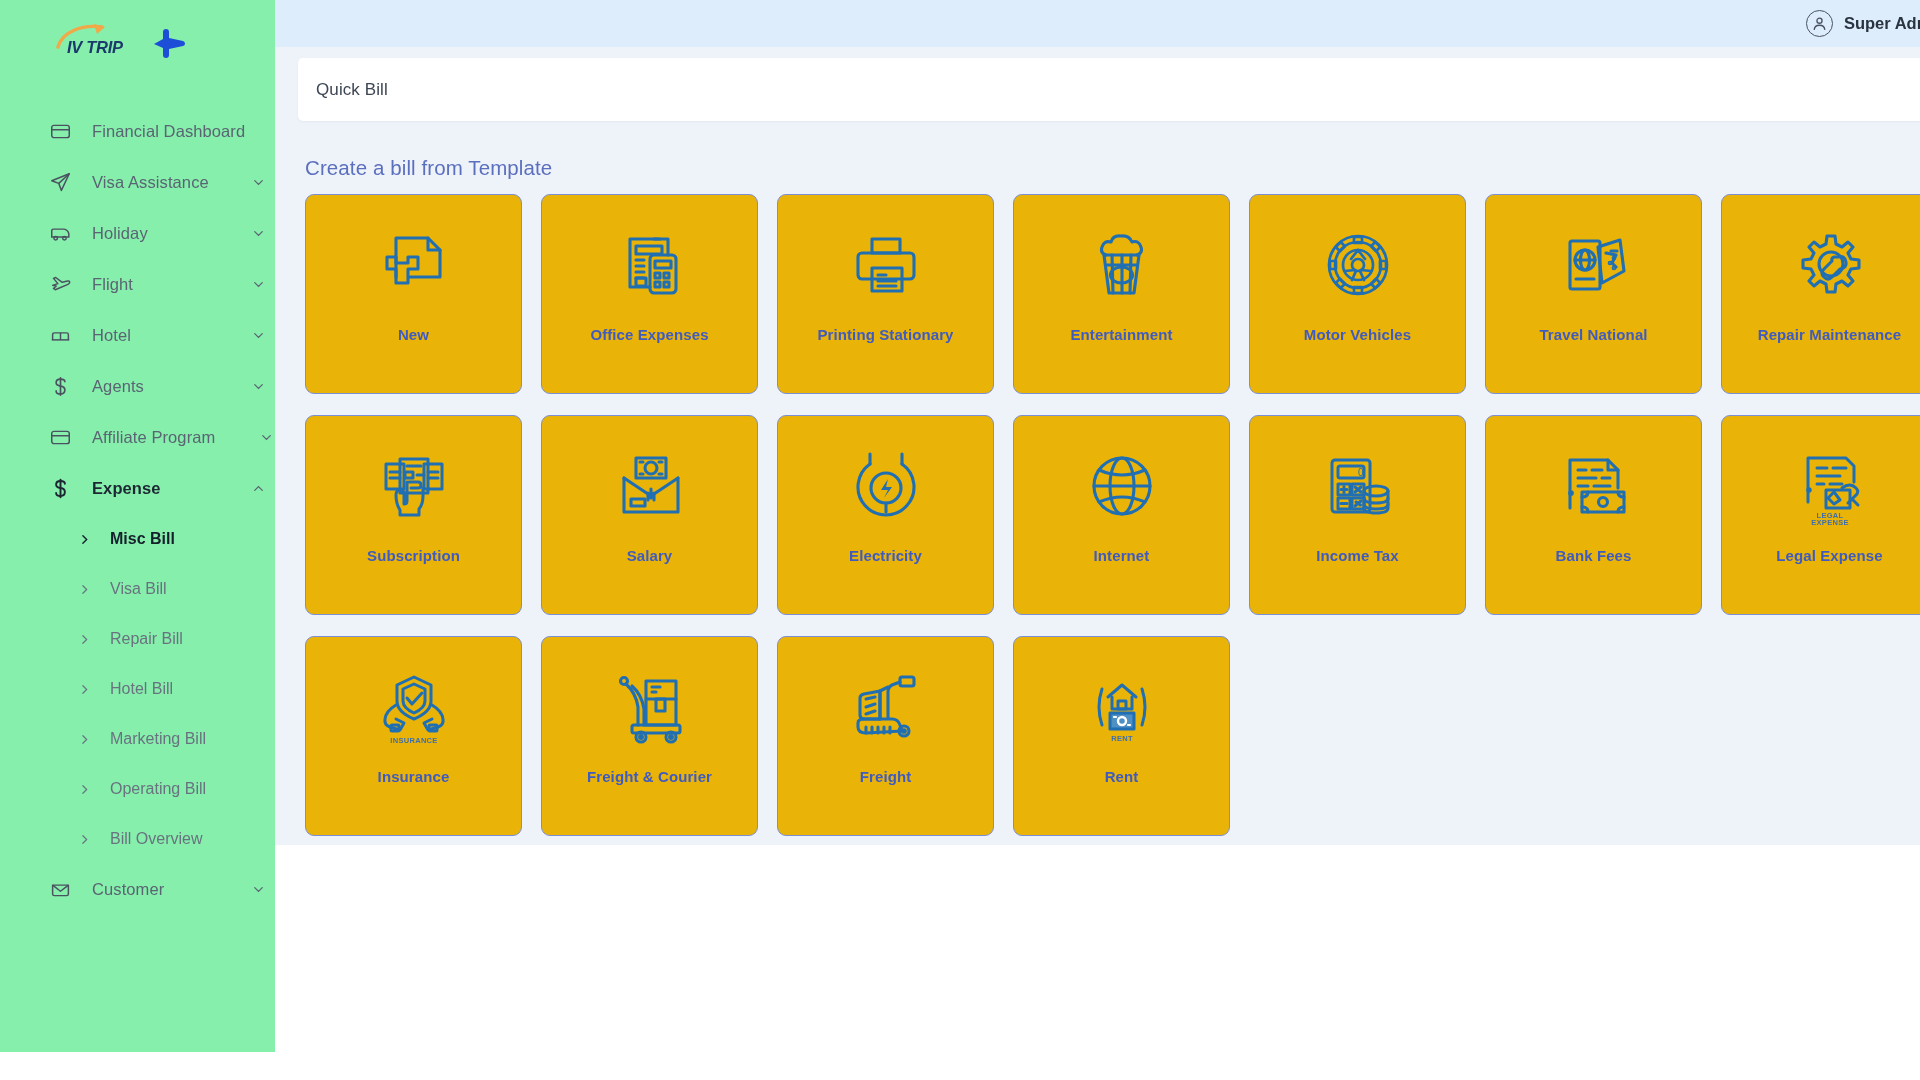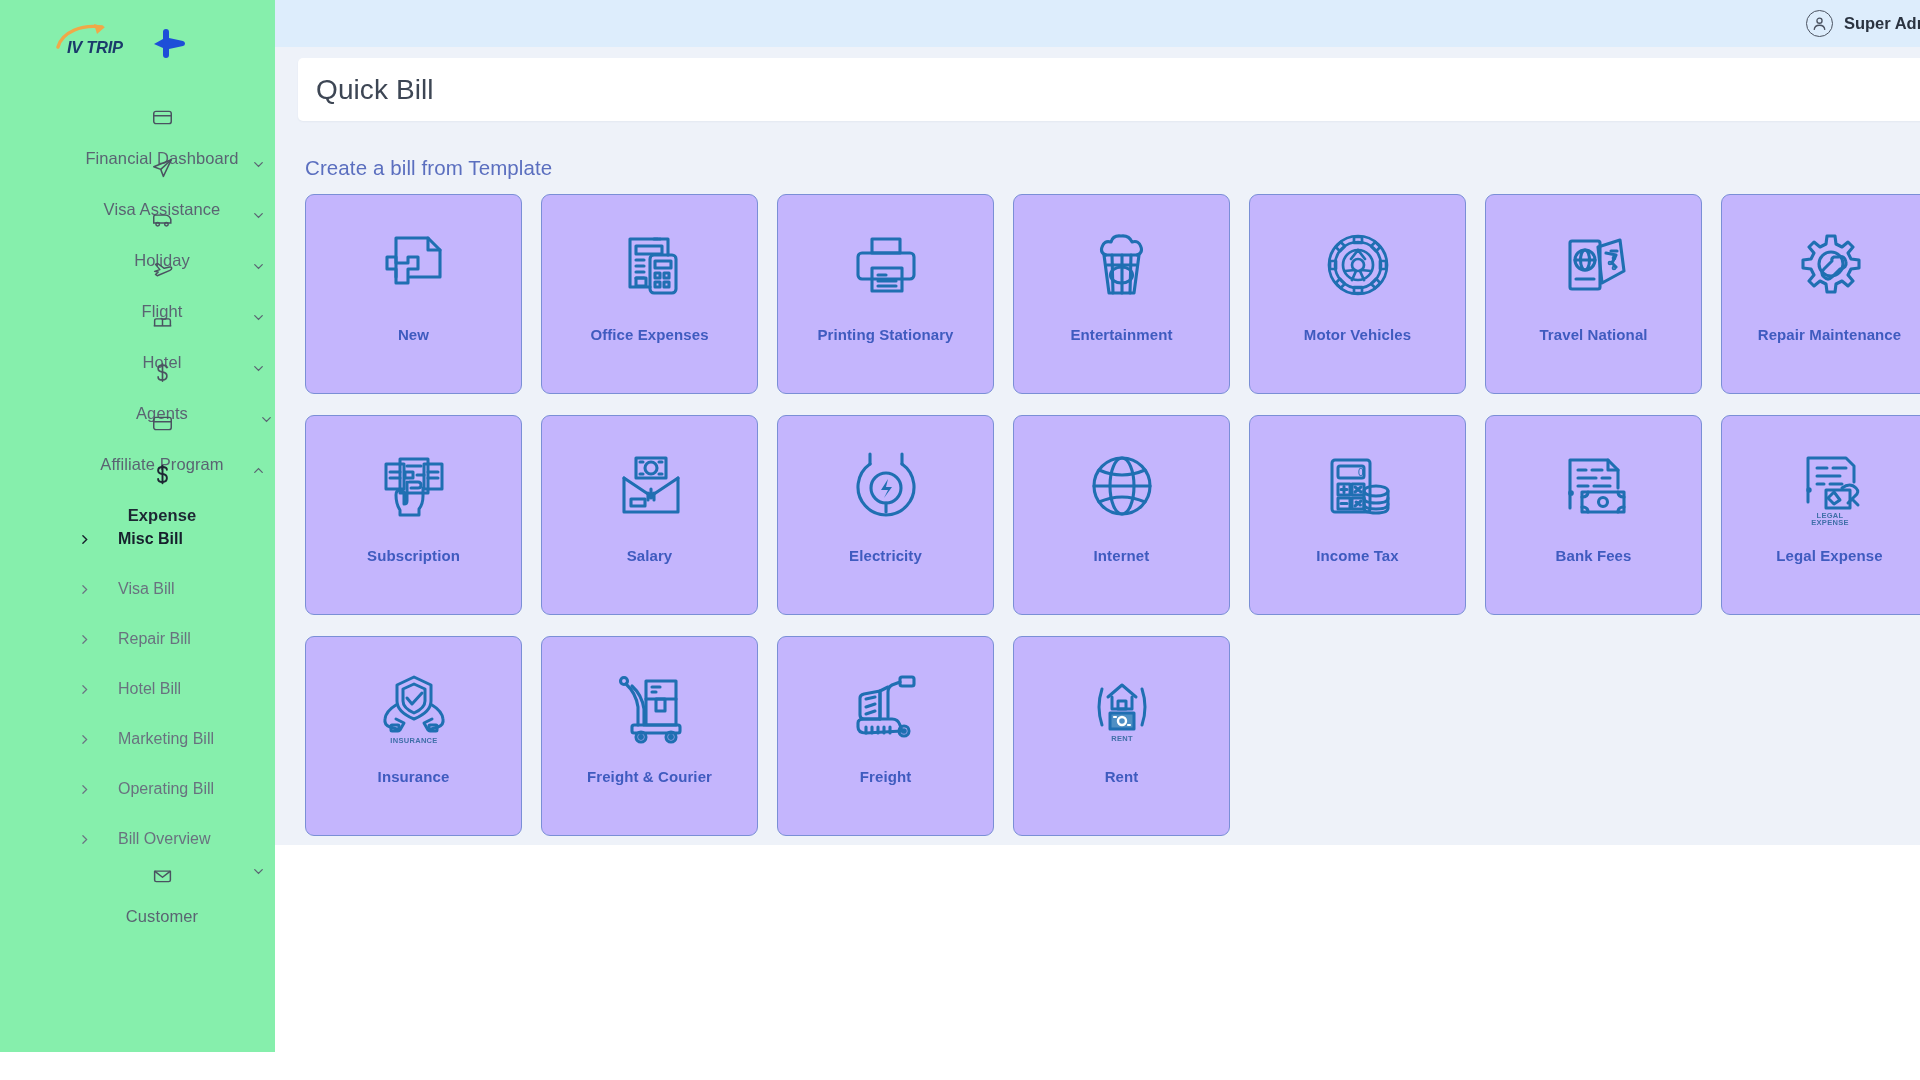--- a/index.html
+++ b/index.html
@@ -37,21 +37,20 @@
   .brand-plane { margin-left: -6px; }
 
   .nav { margin-top: 18px; }
   .nav-item {
     display: flex; align-items: center;
     height: 51px;
     padding-left: 49px;
     gap: 21px;
     cursor: pointer;
     position: relative;
-    flex-direction: column;
   }
   .nav-item .nav-ico {
     width: 22px; height: 22px; flex: 0 0 22px;
     display: flex; align-items: center; justify-content: center;
     color: #4a5260;
   }
   .nav-item .nav-label {
     font-size: 16.5px;
     color: #5a6472;
     white-space: nowrap;
@@ -64,21 +63,21 @@
     width: 34px; display: flex; justify-content: center;
     color: #5a6472;
   }
   .nav-item.wide .chev { right: -8px; }
 
   .subnav { }
   .sub-item {
     display: flex; align-items: center;
     height: 50px;
     padding-left: 78px;
-    gap: 27px;
+    gap: 19px;
     cursor: pointer;
   }
   .sub-item .sub-chev {
     width: 13px; height: 13px; flex: 0 0 13px;
     display: flex; align-items: center; justify-content: center;
     color: #6a7382;
   }
   .sub-item .sub-label {
     font-size: 16px; color: #69727f; white-space: nowrap;
   }
@@ -118,21 +117,21 @@
   .page-head {
     margin: 11px 0 0 23px;
     height: 63px;
     background: #ffffff;
     border-radius: 5px;
     display: flex; align-items: center;
     padding-left: 18px;
     box-shadow: 0 1px 2px rgba(30,50,90,0.05);
   }
   .page-head .ptitle {
-    font-size: 28px; color: #3d4654; letter-spacing: 0.1px;
+    font-size: 17px; color: #3d4654; letter-spacing: 0.1px;
   }
 
   .panel {
     margin: 14px 0 0 23px;
     background: #eef2f9;
     flex: 0 0 auto;
     padding: 21px 0 0 0;
     height: 710px;
   }
   .panel-title {
@@ -143,21 +142,21 @@
   }
   .grid {
     display: grid;
     grid-template-columns: repeat(7, 236px);
     gap: 0px 0px;
     width: 1652px;
   }
   .cell { width: 236px; height: 221px; padding: 0 21px 0 7px; }
   .card {
     width: 217px; height: 200px;
-    background: #c4b5fd;
+    background: #eab308;
     border: 1.3px solid #7a8fd6;
     border-radius: 9px;
     display: flex; flex-direction: column;
     align-items: center; justify-content: flex-start;
     cursor: pointer;
     position: relative;
   }
   .card .ico-wrap {
     height: 132px; width: 100%;
     display: flex; align-items: center; justify-content: center;

